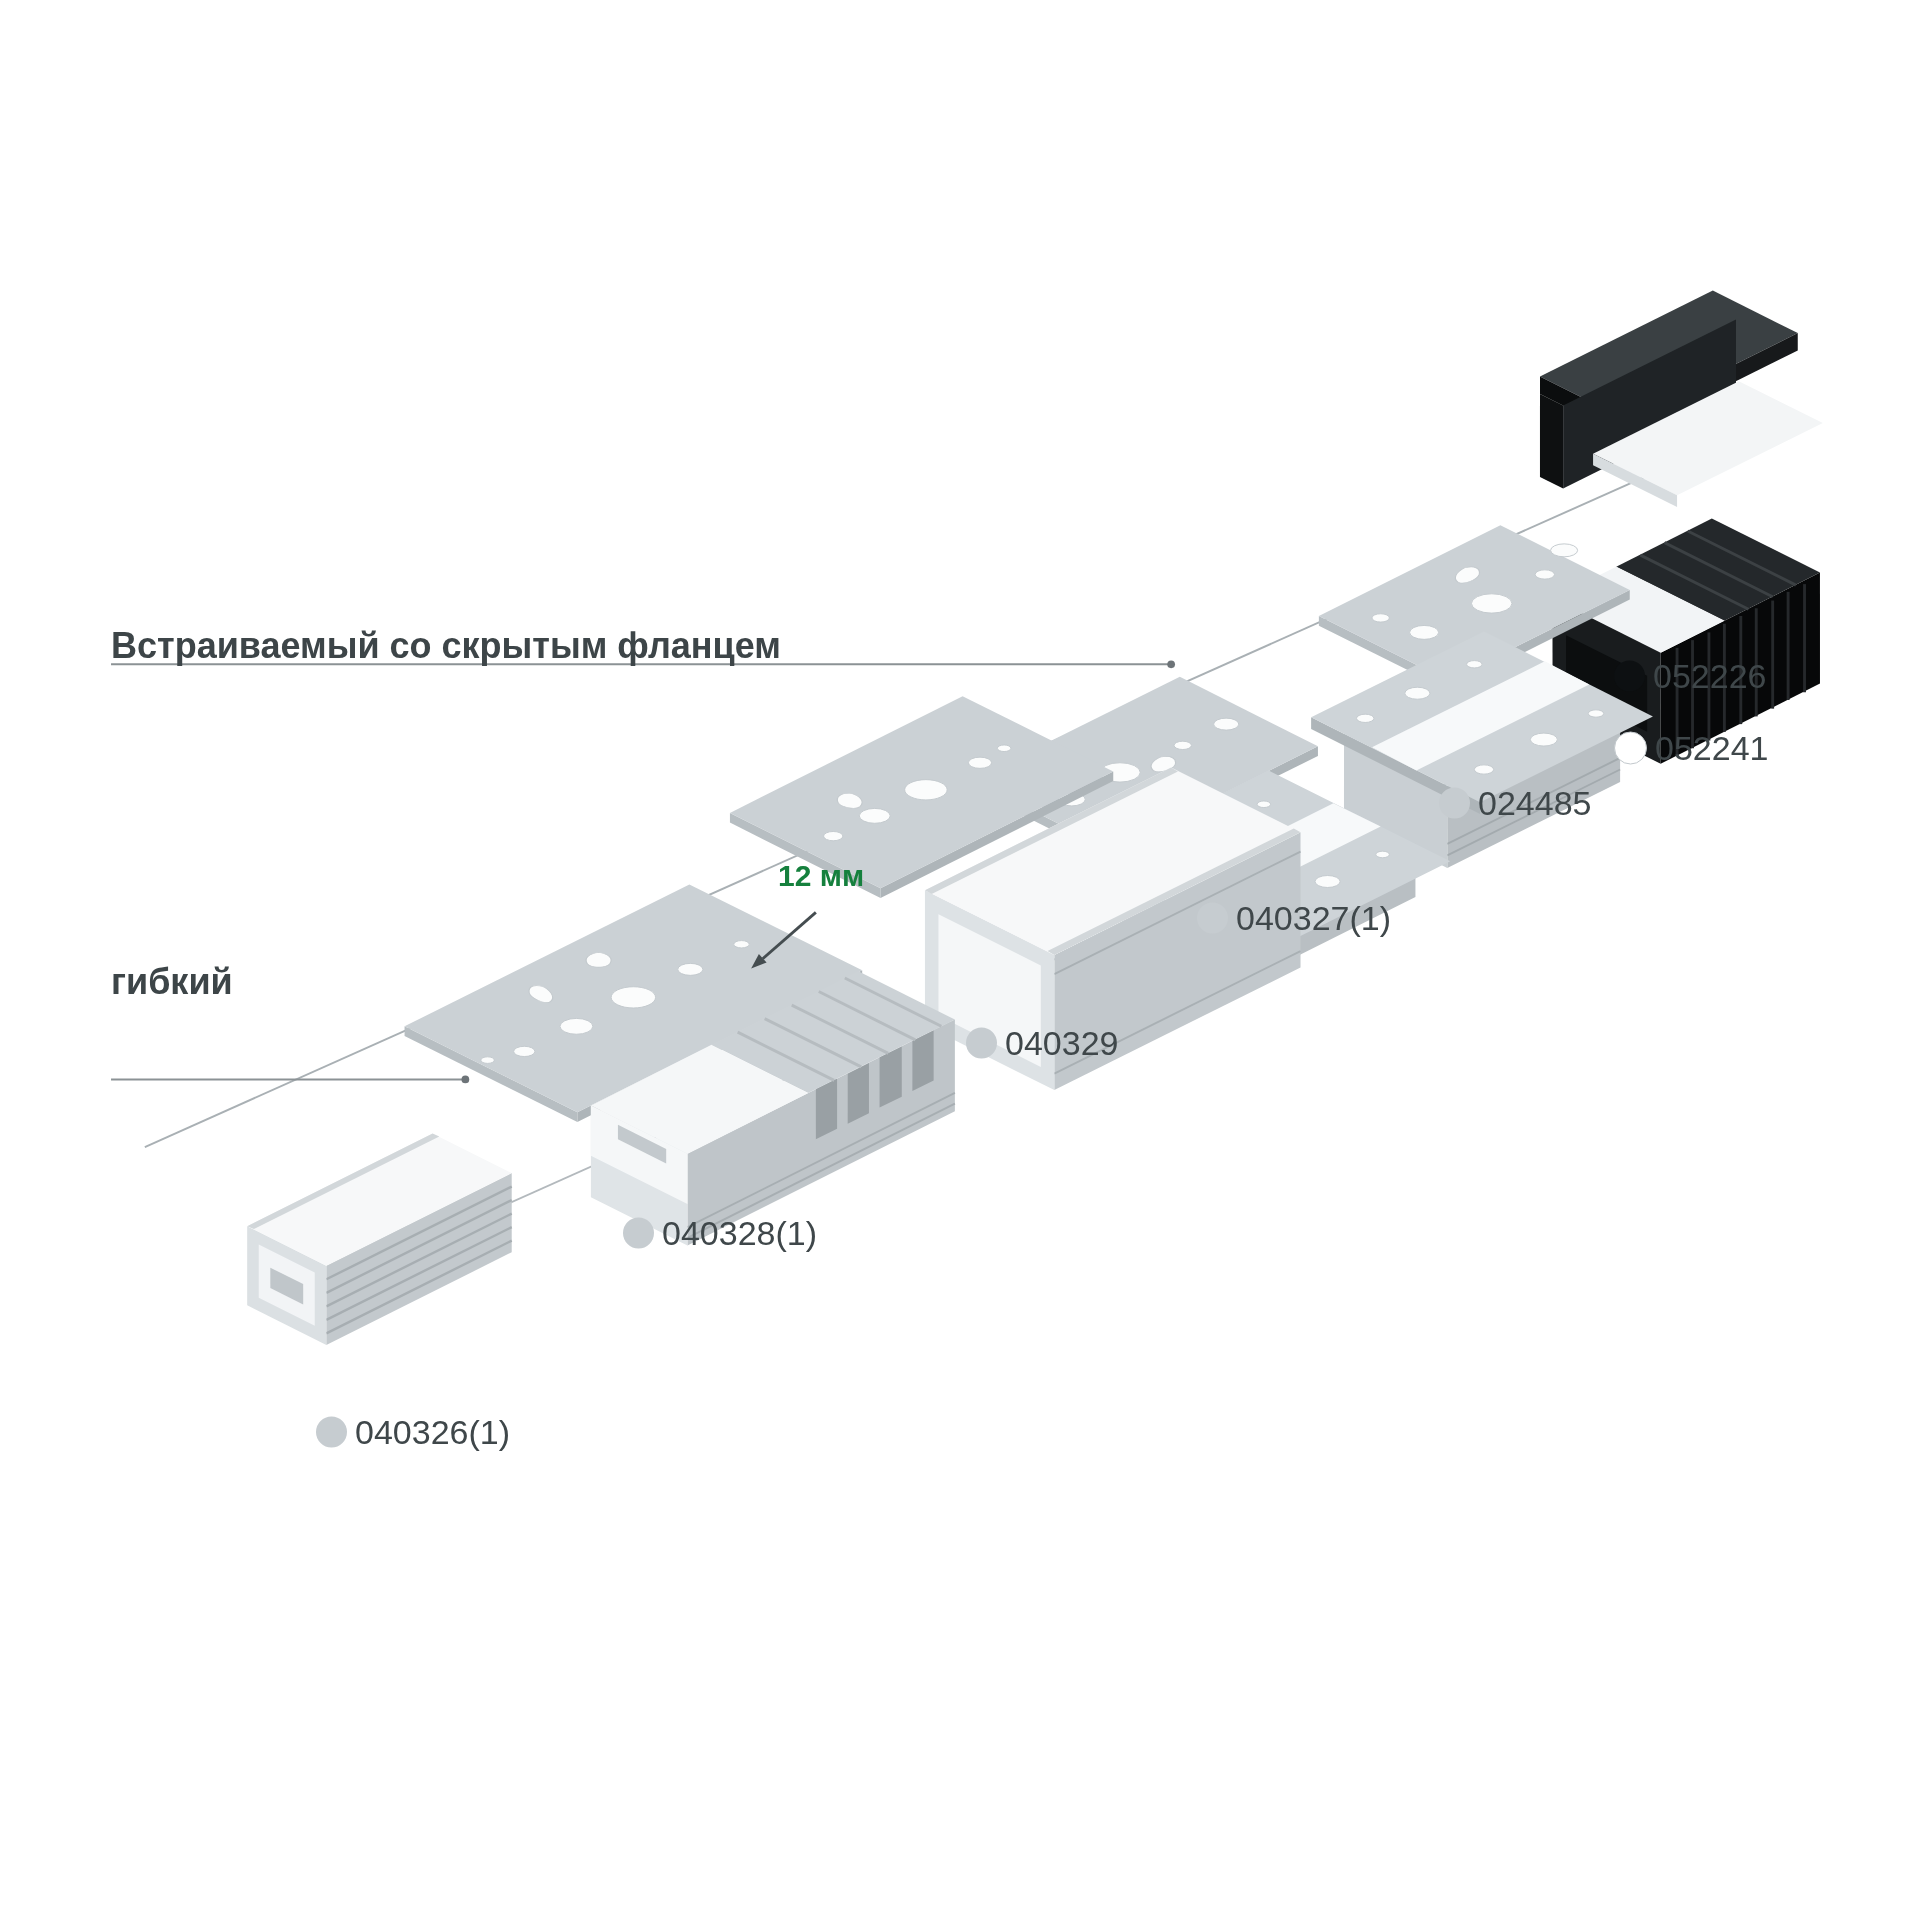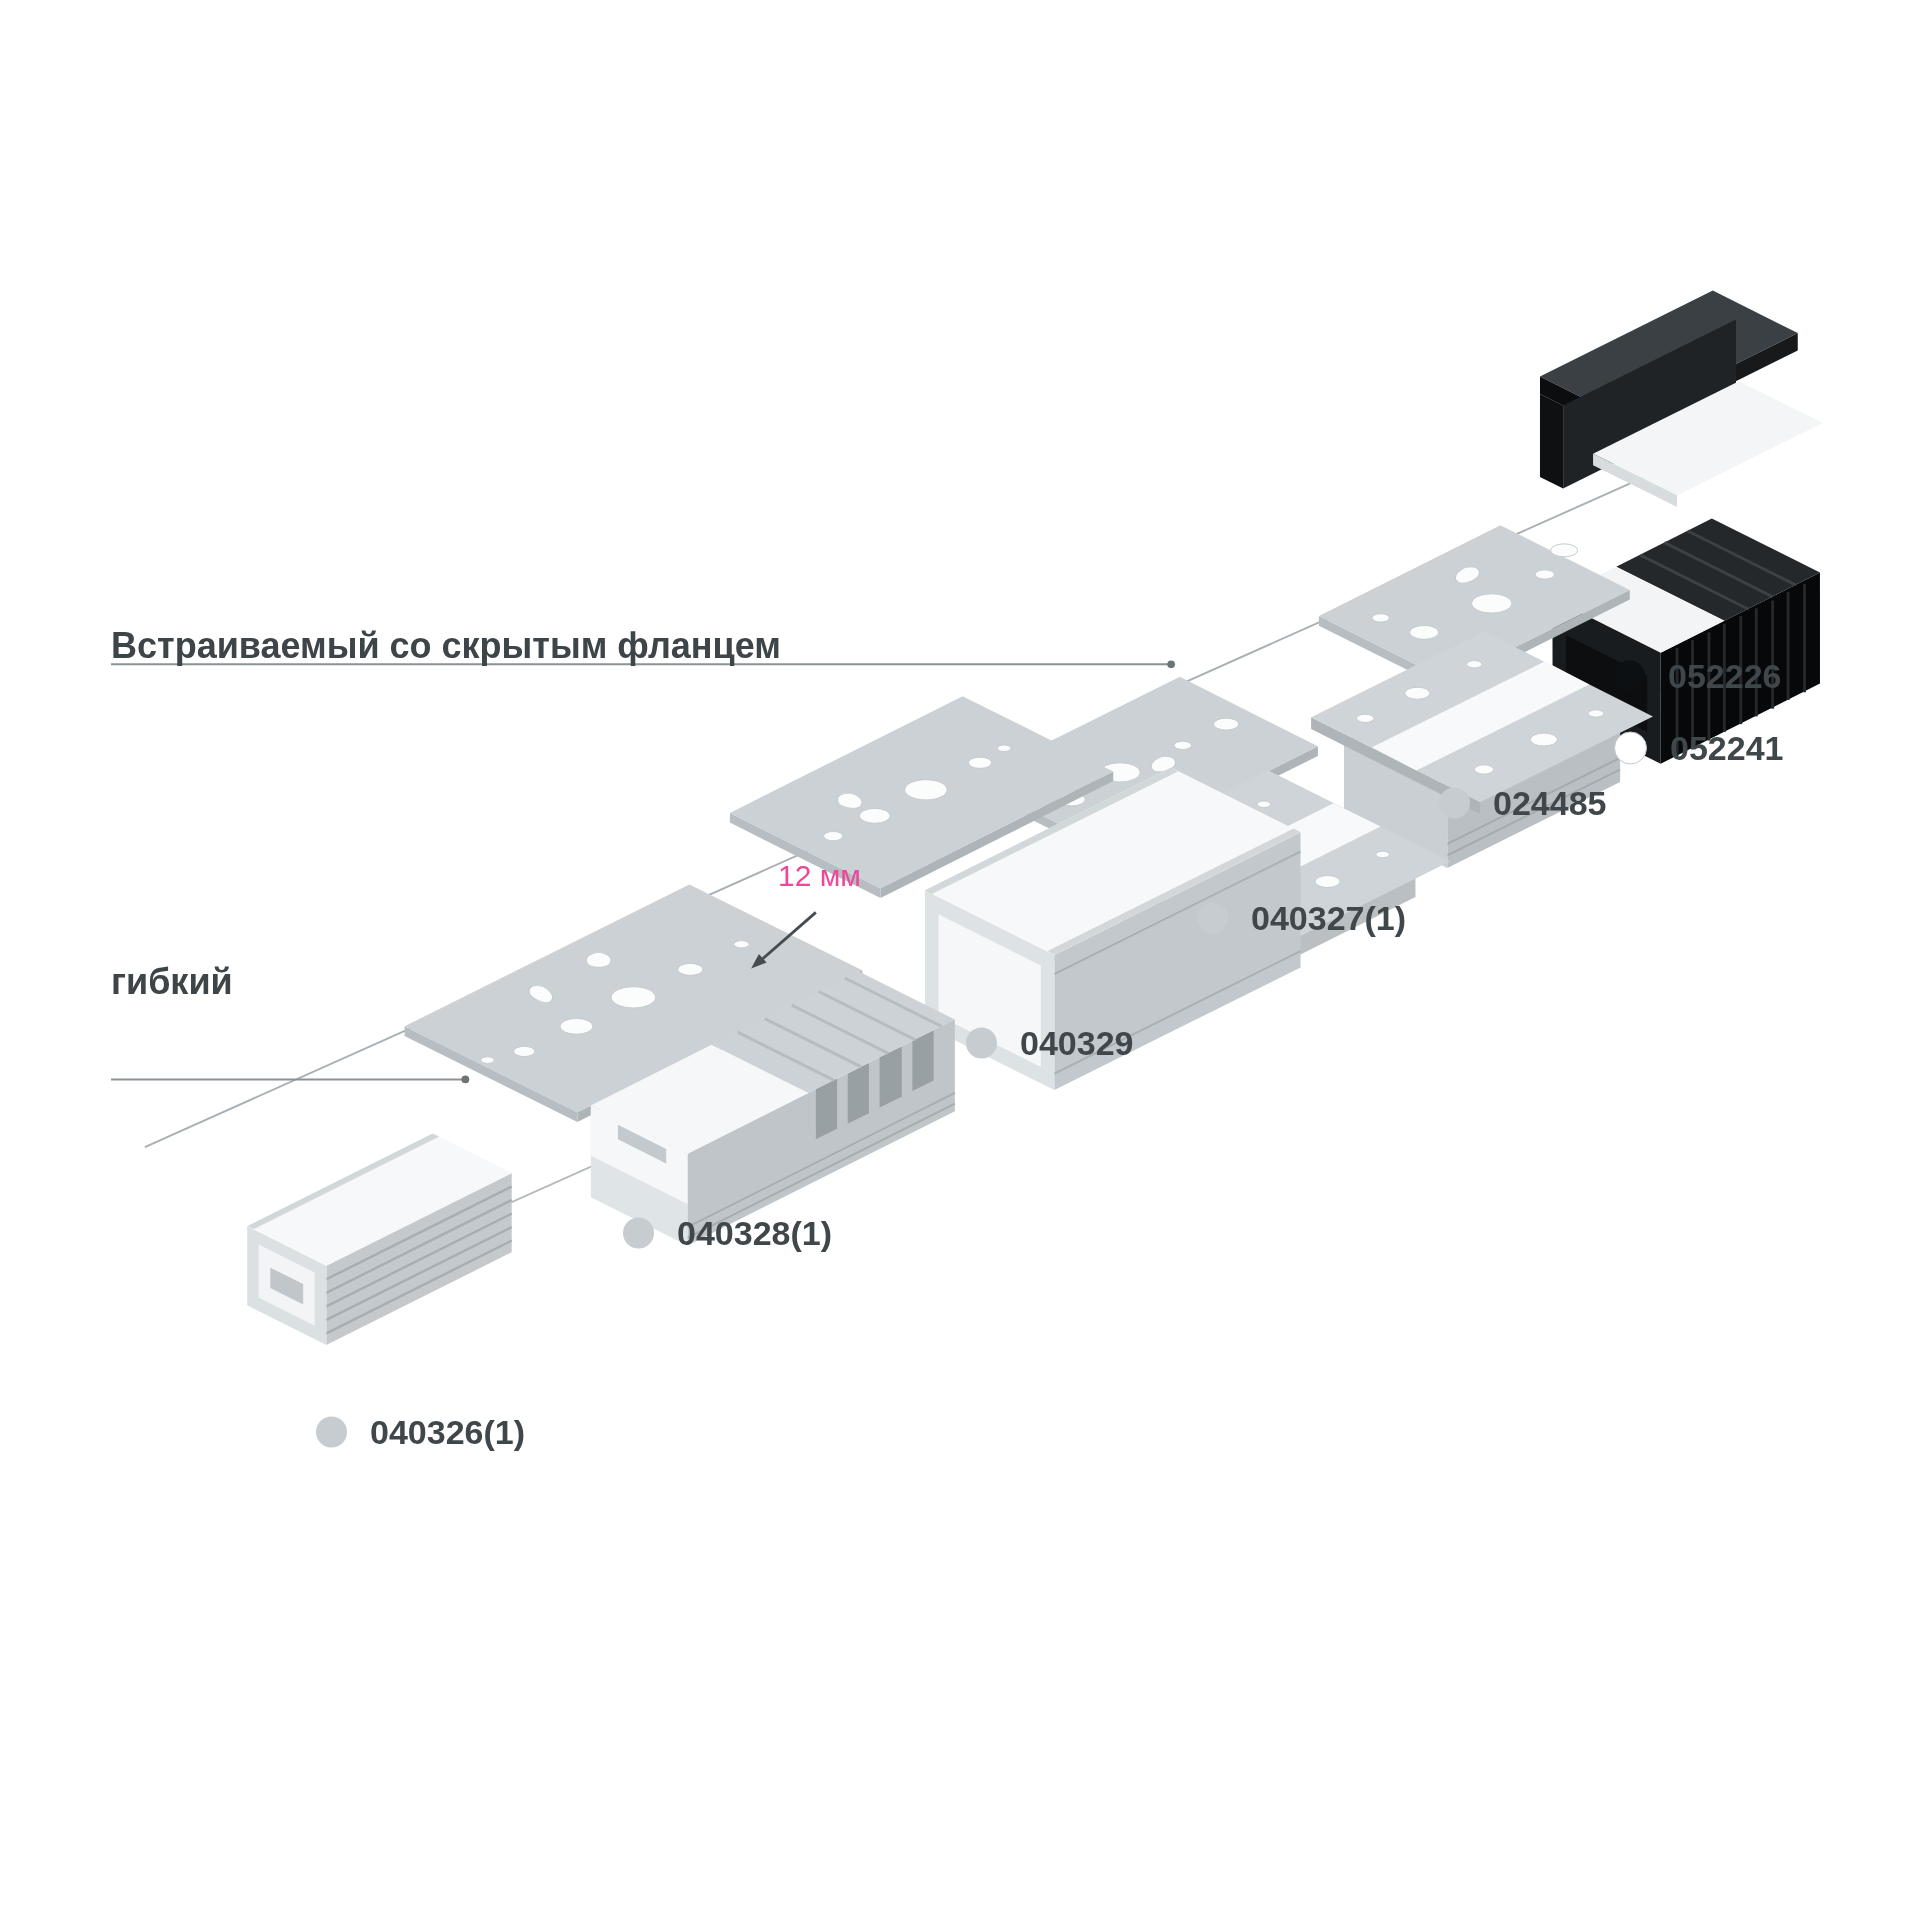--- a/index.html
+++ b/index.html
@@ -8,26 +8,26 @@
     font-family:"Liberation Sans", sans-serif;
     color:#3f474a;position:relative;overflow:hidden;
   }
   .stage{position:absolute;inset:0;}
   svg.art{position:absolute;left:0;top:0;}
   .ru-label{
     position:absolute;font-size:36px;font-weight:700;color:#3d4548;
     line-height:56px;white-space:nowrap;margin-top:39px;
   }
   .dim-label{
-    position:absolute;font-size:30px;font-weight:400;color:#ec4899;white-space:nowrap;
+    position:absolute;font-size:30px;font-weight:700;color:#15803d;white-space:nowrap;
   }
   .code{
-    position:absolute;display:flex;align-items:center;gap:23px;
+    position:absolute;display:flex;align-items:center;gap:8px;
     height:39px;transform:translateY(-50%);
-    font-size:34px;font-weight:700;color:#3f474a;white-space:nowrap;
+    font-size:34px;font-weight:400;color:#3f474a;white-space:nowrap;
   }
   .dot{width:31px;height:31px;border-radius:50%;flex:0 0 auto;}
   .dot.gray{background:#c6ccd0;}
   .dot.black{background:#0d1012;}
   .dot.white{background:#ffffff;border:1.9px solid #c2c8cc;}
 </style>
 </head>
 <body>
 
 <div class="stage">

